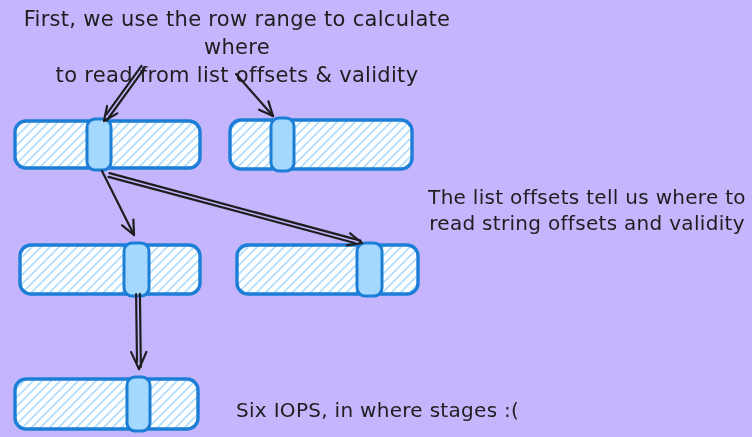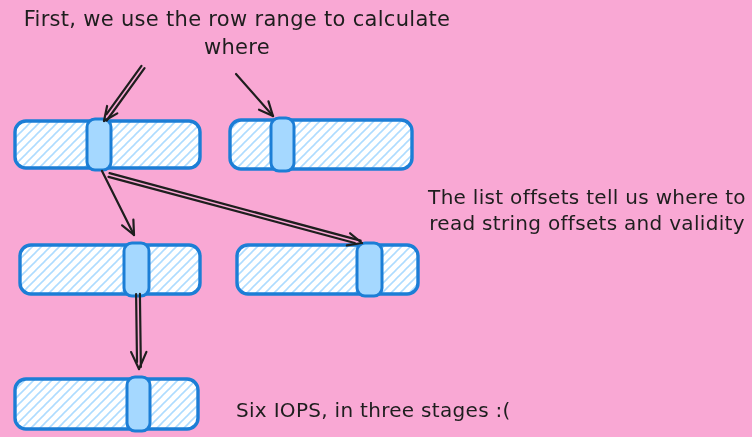--- a/index.html
+++ b/index.html
@@ -1,20 +1,20 @@
 <!DOCTYPE html>
 <html><head>
 <meta charset="utf-8">
 <style>
   html, body { margin: 0; padding: 0; background: #ffffff; }
   .canvas {
     position: relative;
     width: 752px;
     height: 437px;
-    background: #f9a8d4;
+    background: #c4b5fd;
     overflow: hidden;
     font-family: "DejaVu Sans", "Liberation Sans", sans-serif;
     color: #1e1e1e;
   }
   .canvas svg { position: absolute; left: 0; top: 0; }
   .txt {
     position: absolute;
     font-size: 20px;
     line-height: 26px;
     letter-spacing: 0.3px;
@@ -89,23 +89,24 @@
       <g stroke="#1e1e1e" stroke-width="2.2" stroke-linecap="round" fill="none">
         <line x1="136.1001688663737" y1="294.0253310817817" x2="137.00684382823067" y2="362.02595322105327"></line>
         <line x1="139.8998311336263" y1="293.9746689182183" x2="140.873166837014" y2="366.9748466722959"></line>
         <line x1="139" y1="369" x2="131.1240333881422" y2="352.1035018442015"></line>
         <line x1="139" y1="369" x2="146.4226735694487" y2="351.89951997511747"></line>
       </g>
     </svg>
 
   <div class="txt block top-note">
     <div>First, we use the row range to calculate where</div>
+    <div>to read from list offsets &amp; validity</div>
   </div>
 
   <div class="txt block right-note">
     <div>The list offsets tell us where to</div>
     <div>read string offsets and validity</div>
   </div>
 
 
-  <div class="txt summary-note">Six IOPS, in three stages :(</div>
+  <div class="txt summary-note">Six IOPS, in where stages :(</div>
 
 </div>
 
 </body></html>

